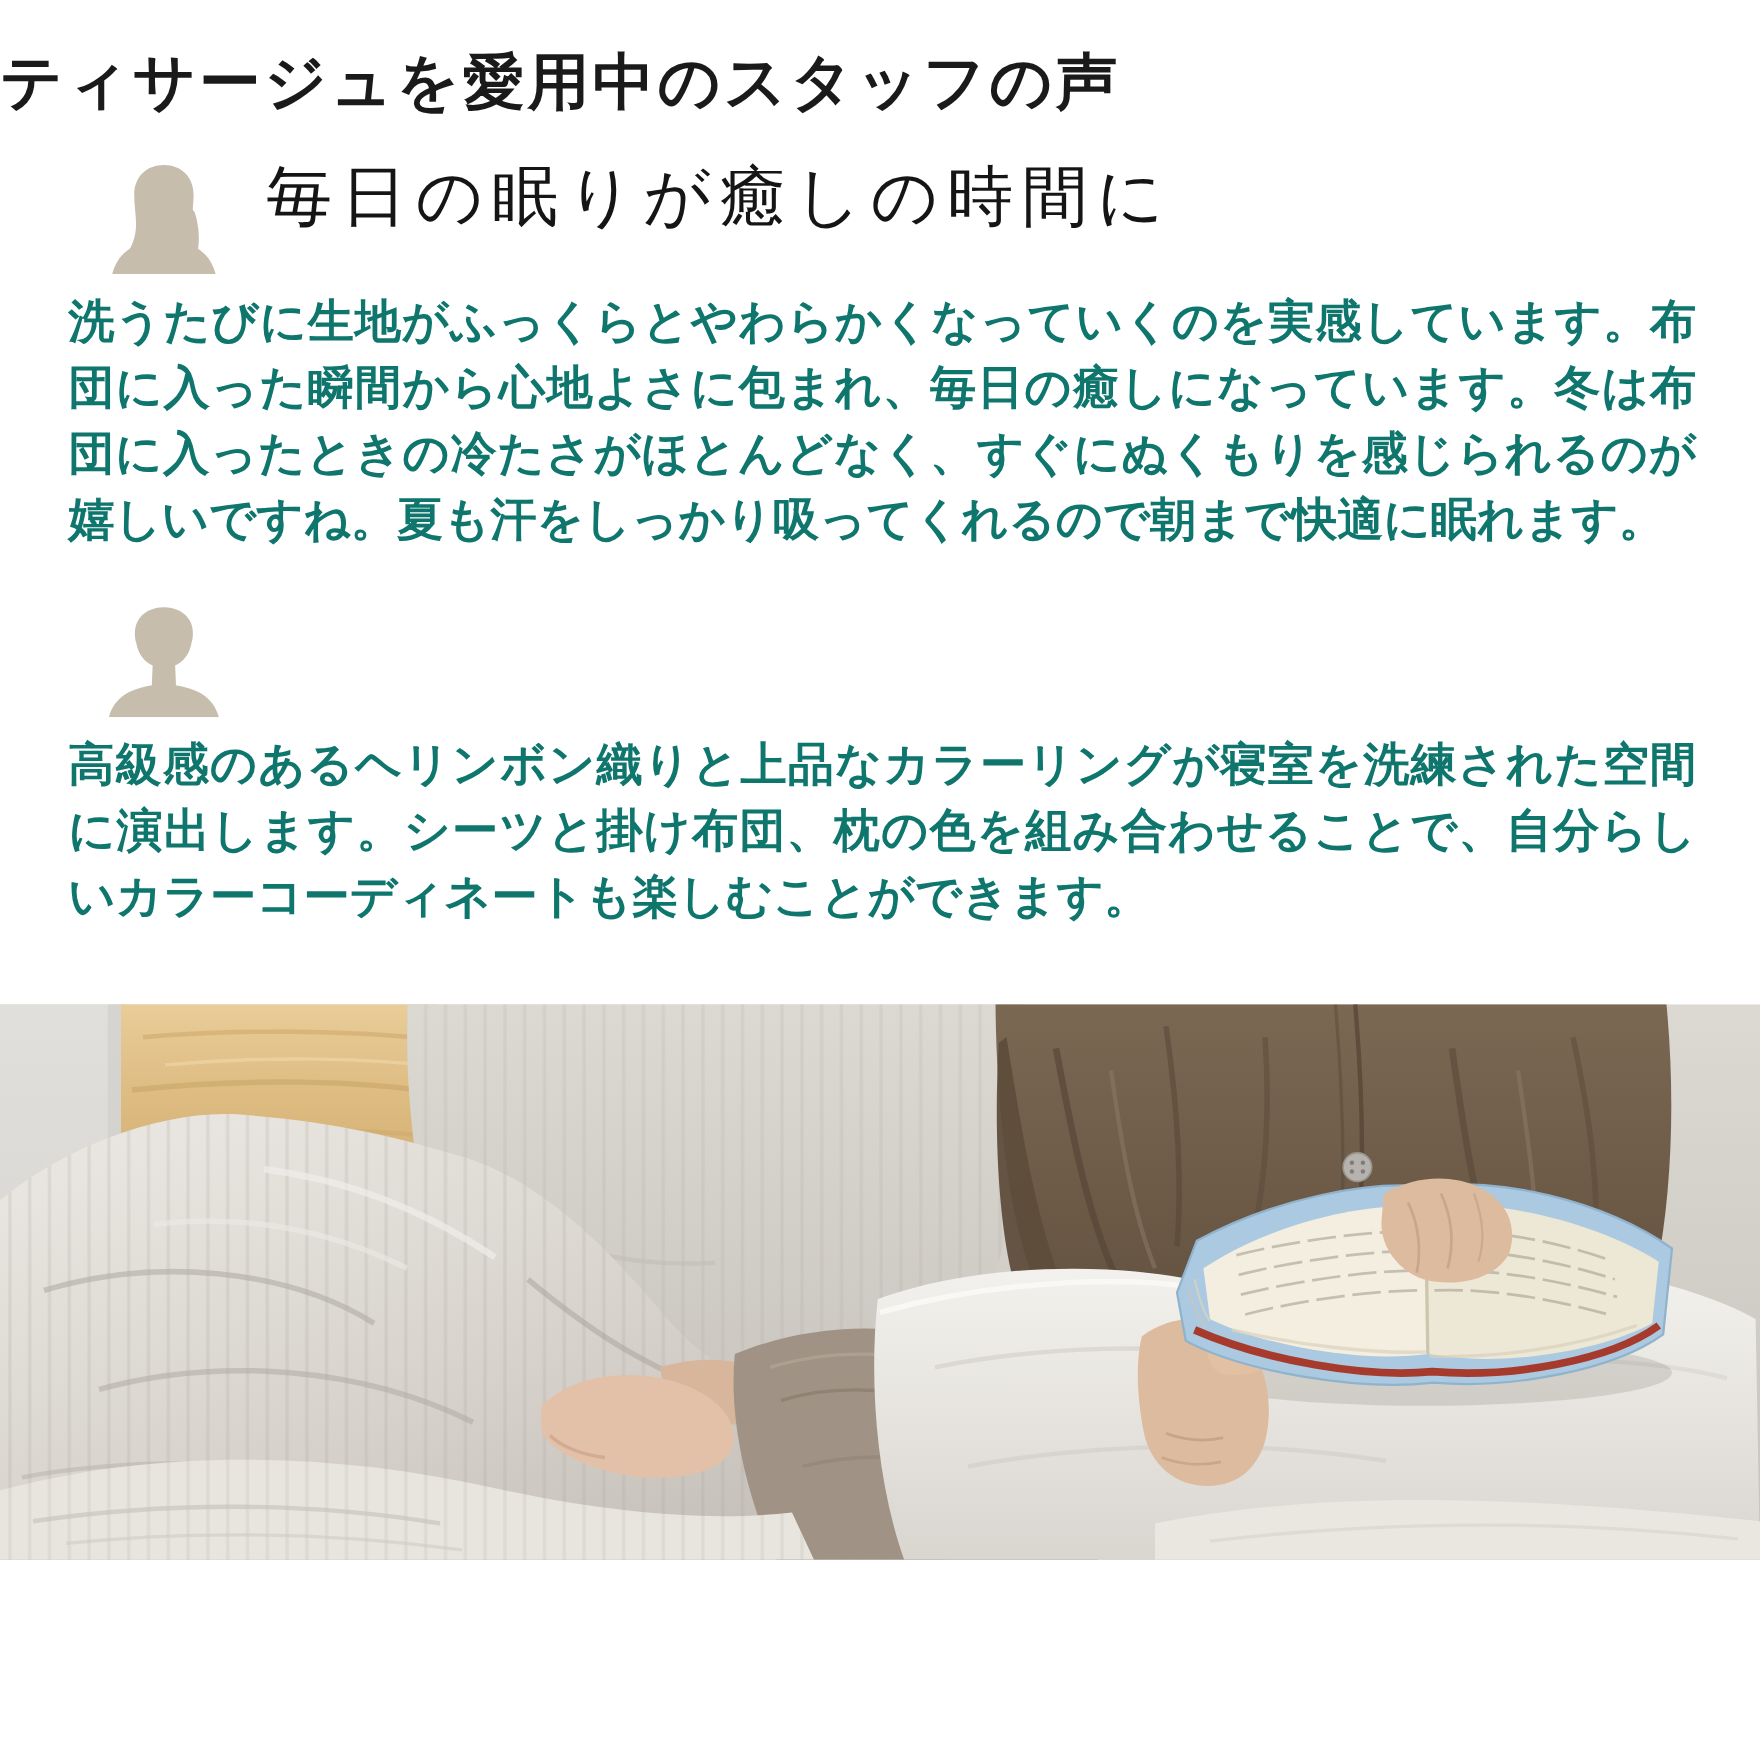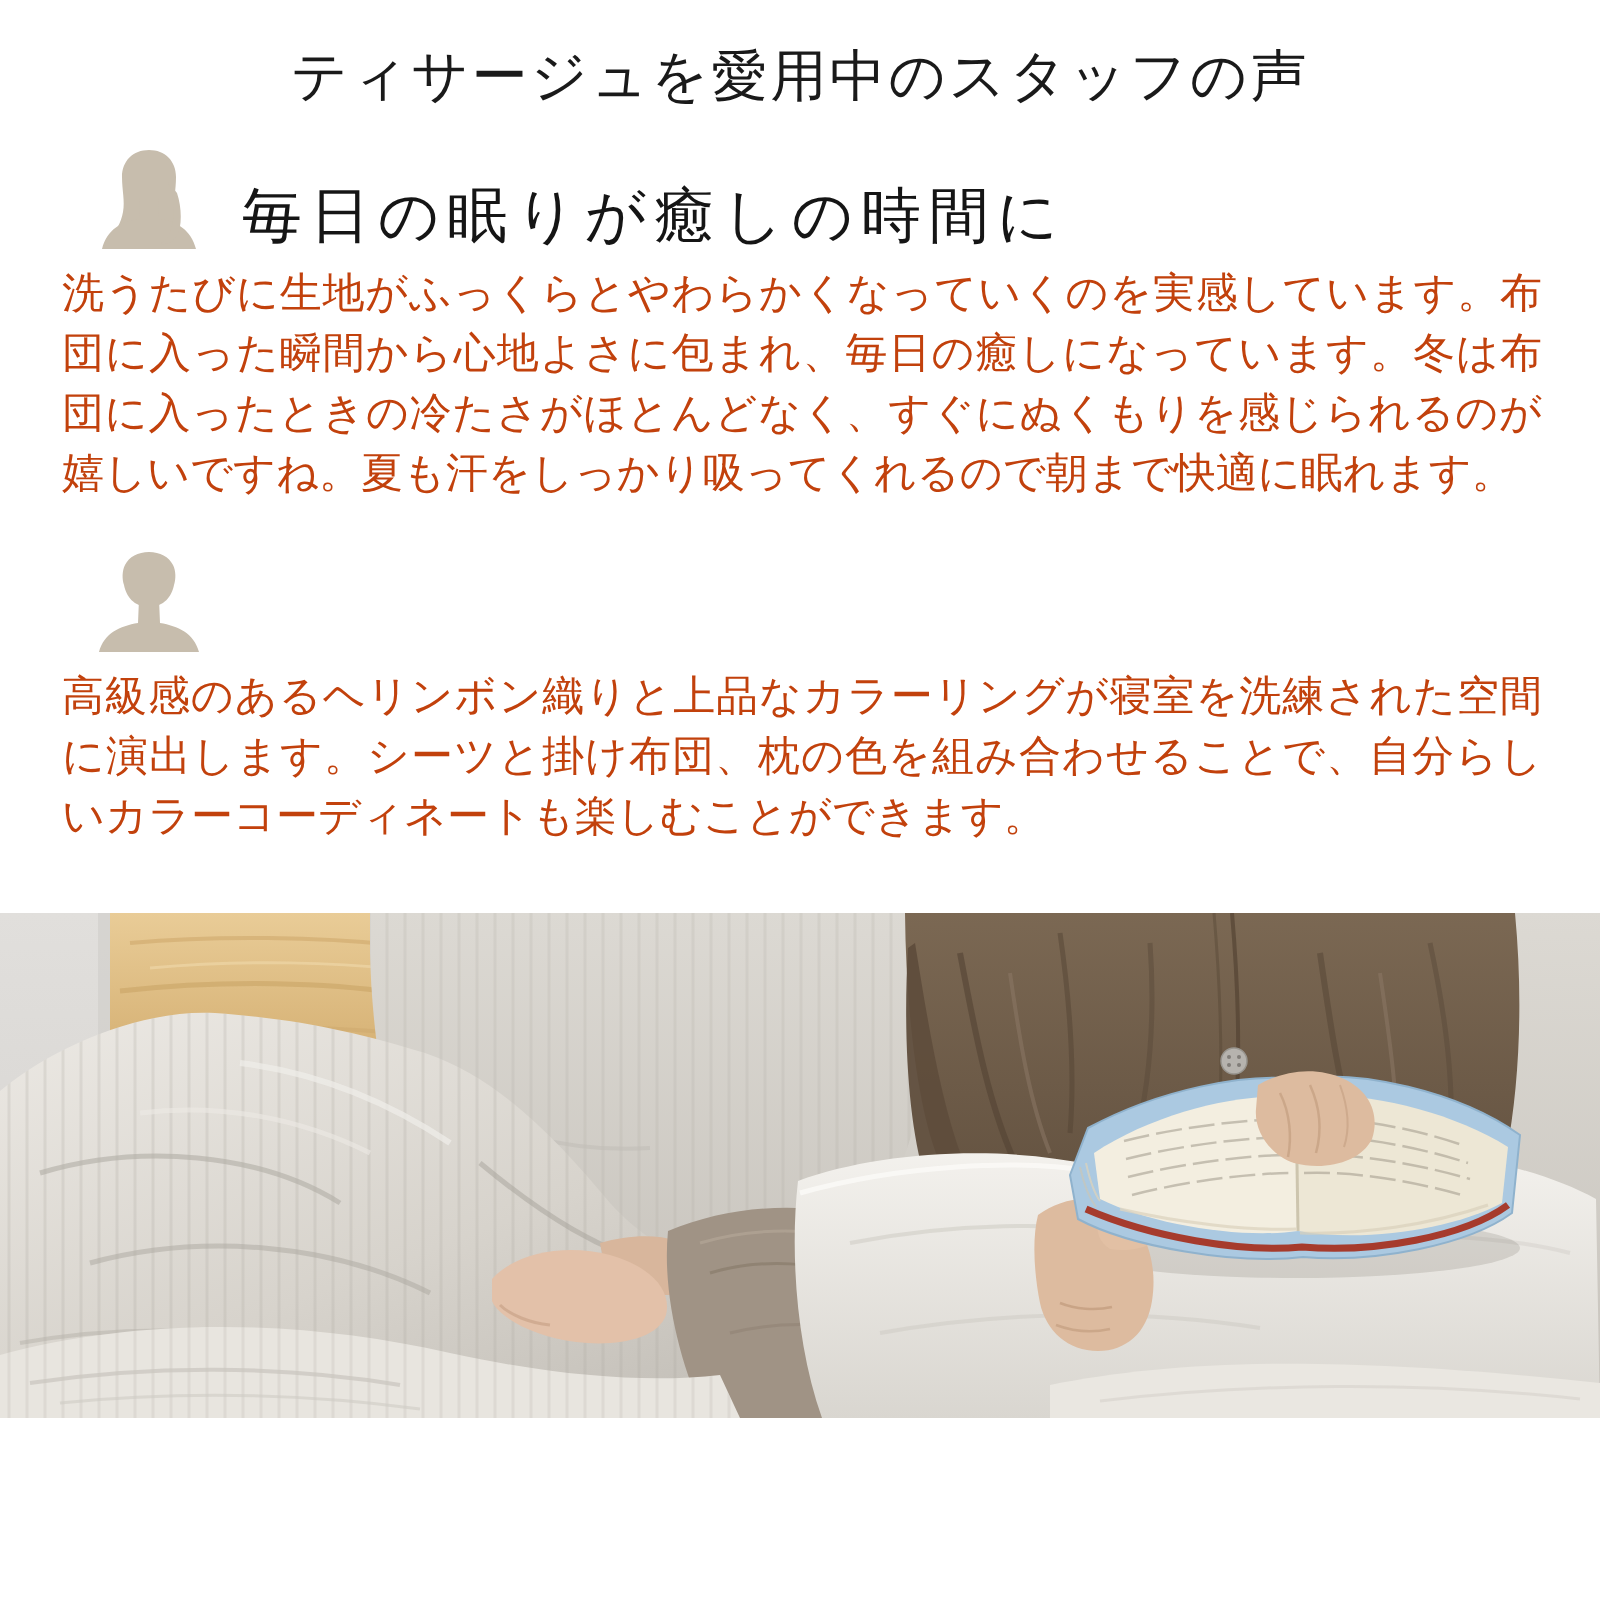--- a/index.html
+++ b/index.html
@@ -5,40 +5,41 @@
   * { box-sizing: border-box; }
   html, body { margin: 0; padding: 0; }
   body {
     width: 1600px; height: 1600px; overflow: hidden;
     background: #ffffff;
     font-family: "Liberation Serif", "DejaVu Serif", serif;
     color: #1b1b1b;
   }
   .page-title {
     margin: 0; padding-top: 44px;
-    font-size: 56px; font-weight: normal;
-    letter-spacing: 3px; text-align: center;
+    font-size: 56px; font-weight: bold;
+    letter-spacing: 3px; 
     color: #1a1a1a; line-height: 1.15;
   }
-  .t-header { display: flex; align-items: flex-end; margin-left: 96px; }
+  .t-header { display: flex; align-items: flex-start; margin-left: 96px; }
   .t-header.first { margin-top: 38px; }
   .t-header.second { margin-top: 46px; }
   .avatar { width: 106px; height: 103px; flex: 0 0 auto; }
   .avatar svg { width: 106px; height: 103px; display: block; }
   .t-heading {
     margin: 0 0 0 40px;
     font-size: 60px; font-weight: normal;
     letter-spacing: 8px; color: #151515;
     white-space: nowrap; line-height: 1.1;
   }
   .t-body {
     margin: 14px 58px 0 62px;
     font-size: 42px; line-height: 60px;
     text-align: justify; text-justify: inter-character;
-    color: #c2410c;
+    color: #0f766e;
+    font-weight: bold;
   }
   .t-body p { margin: 0; }
   .photo { margin: 67px 0 0 0; height: 505px; }
   .photo svg { display: block; width: 1600px; height: 505px; }
 </style>
 </head>
 <body>
 
 <div>
 

